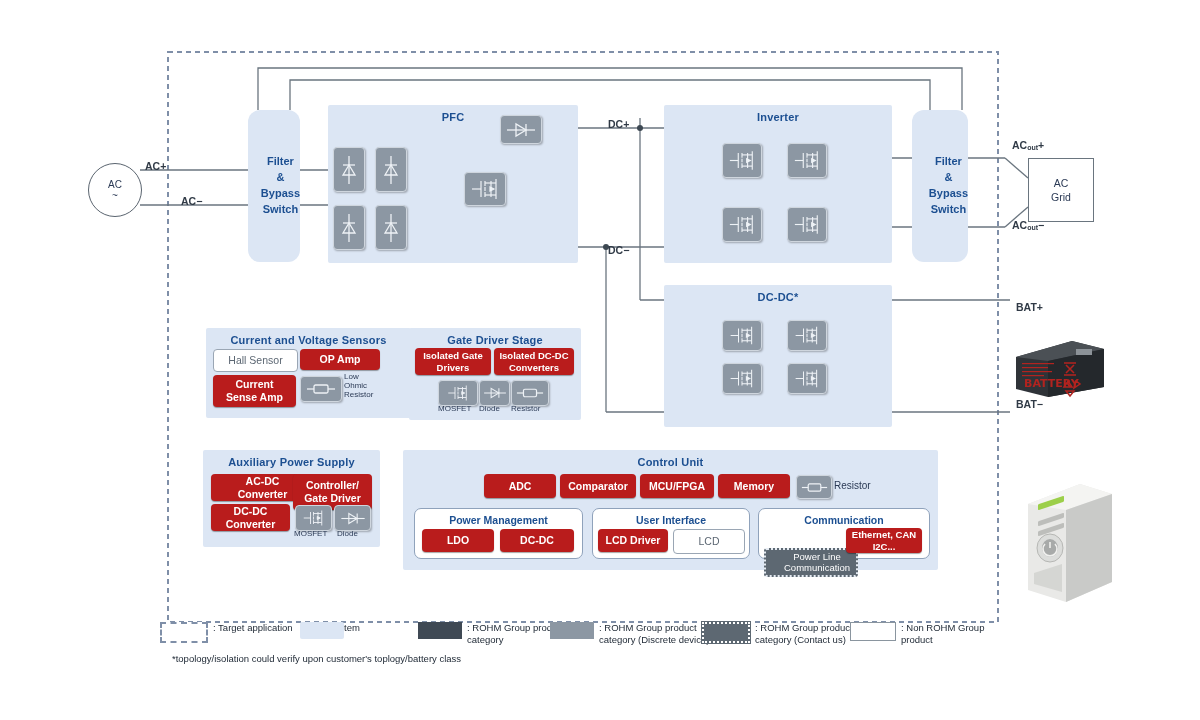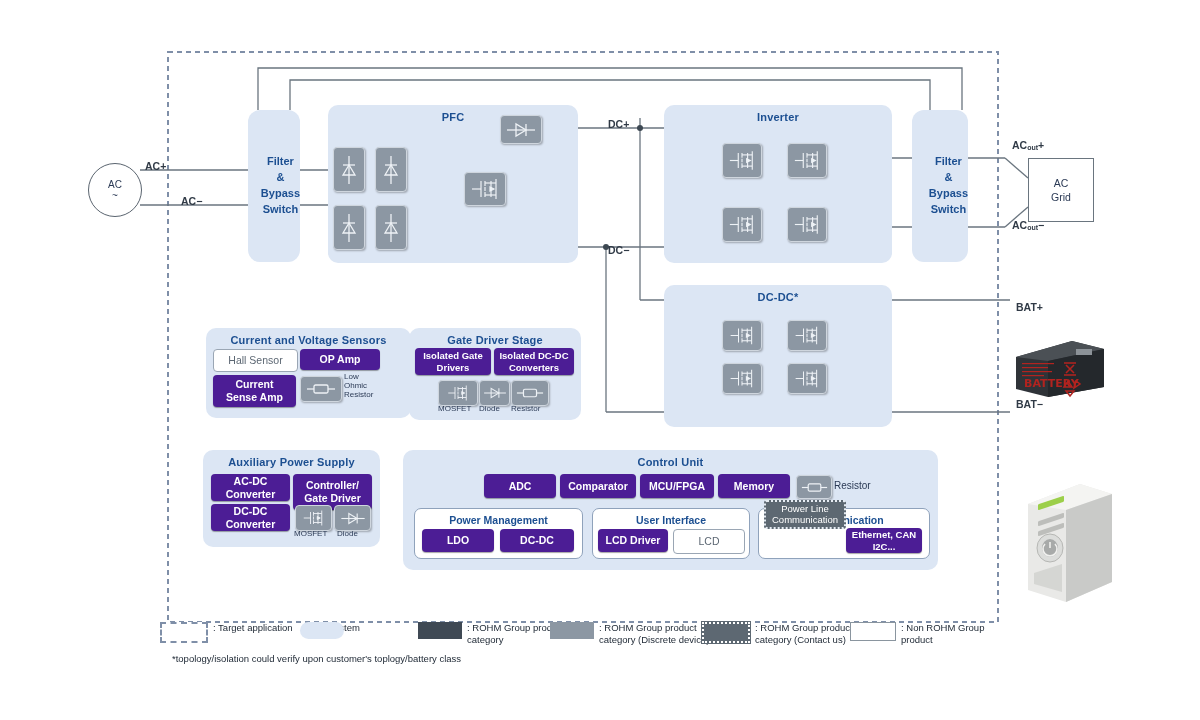--- a/index.html
+++ b/index.html
@@ -1,26 +1,26 @@
 <!DOCTYPE html>
 <html><head>
 <meta charset="utf-8">
 <style>
   html,body{margin:0;padding:0;background:#fff;}
   body{width:1200px;height:720px;font-family:"Liberation Sans",sans-serif;color:#2b3a55;overflow:hidden;position:relative;}
   #stage{position:absolute;left:0;top:0;width:1200px;height:720px;}
   svg.layer{position:absolute;left:0;top:0;width:1200px;height:720px;overflow:visible;}
   
-  .subsys{position:absolute;background:#dce6f4;border-radius:10px;}
+  .subsys{position:absolute;background:#dce6f4;border-radius:2px;}
   .subsys-title{position:absolute;width:100%;text-align:center;top:6px;font-size:11px;font-weight:bold;color:#1c4f91;letter-spacing:.2px;}
   
   .filterblk{position:absolute;background:#dce6f4;border-radius:12px;display:flex;align-items:center;justify-content:flex-end;}
   .filterblk span{font-size:11px;font-weight:bold;color:#1c4f91;text-align:center;line-height:1.45;}
   
-  .chip{position:absolute;background:#4c1d95;border-radius:4px;color:#fff;font-size:10.5px;font-weight:bold;
+  .chip{position:absolute;background:#b91c1c;border-radius:4px;color:#fff;font-size:10.5px;font-weight:bold;
         display:flex;align-items:center;justify-content:center;text-align:center;line-height:1.2;
         box-shadow:0 1px 1px rgba(0,0,0,.35);}
   
   .chipw{position:absolute;background:#fff;border:1px solid #9aa6b4;border-radius:4px;color:#5c6773;
          font-size:10.5px;display:flex;align-items:center;justify-content:center;text-align:center;line-height:1.2;}
   
   .chipd{position:absolute;background:#5d6872;border:2px dotted #e6ecf3;border-radius:3px;color:#fff;font-size:9.5px;
          display:flex;align-items:center;justify-content:center;text-align:center;line-height:1.15;}
   
   .tile{position:absolute;background:#8c97a3;border:1px solid #cfd6de;border-radius:4px;
@@ -486,21 +486,21 @@
         </g>
       </svg>
   </div>
   <div class="lbl sm" style="left:438px;top:405px;">MOSFET</div>
   <div class="lbl sm" style="left:479px;top:405px;">Diode</div>
   <div class="lbl sm" style="left:511px;top:405px;">Resistor</div>
 
   <div class="subsys" style="left:203px;top:450px;width:177px;height:97px;">
     <div class="subsys-title">Auxiliary Power Supply</div>
   </div>
-  <div class="chip" style="left:211px;top:474px;width:79px;height:27px;white-space:pre-line;">AC-DC
+  <div class="chip" style="left:211px;top:474px;width:79px;height:27px;white-space:pre-line;padding-left:12px;">AC-DC
 Converter</div>
   <div class="chip" style="left:293px;top:474px;width:79px;height:36px;white-space:pre-line;">Controller/
 Gate Driver</div>
   <div class="chip" style="left:211px;top:504px;width:79px;height:27px;white-space:pre-line;">DC-DC
 Converter</div>
   <div class="tile" style="left:295px;top:505px;width:35px;height:24px;">
     <svg width="27" height="18" viewBox="0 0 30 24">
         <g stroke="#eef2f6" stroke-width="1.2" fill="none">
           <line x1="2" y1="12" x2="11" y2="12"></line>
           <line x1="11" y1="4" x2="11" y2="20"></line>
@@ -553,21 +553,21 @@
 
   <div class="groupbox" style="left:592px;top:508px;width:156px;height:49px;">
     <div class="gt">User Interface</div>
   </div>
   <div class="chip" style="left:598px;top:529px;width:70px;height:23px;">LCD Driver</div>
   <div class="chipw" style="left:673px;top:529px;width:70px;height:23px;">LCD</div>
 
   <div class="groupbox" style="left:758px;top:508px;width:170px;height:49px;">
     <div class="gt">Communication</div>
   </div>
-  <div class="chipd" style="left:764px;top:500px;width:78px;height:25px;white-space:pre-line;">Power Line
+  <div class="chipd" style="left:764px;top:548px;width:78px;height:25px;white-space:pre-line;padding-left:12px;">Power Line
 Communication</div>
   <div class="chip" style="left:846px;top:528px;width:76px;height:25px;white-space:pre-line;font-size:9.5px;">Ethernet, CAN
 I2C...</div>
 
   <svg class="battery" style="left:1010px;top:335px;" width="96" height="66" viewBox="0 0 96 66">
     <polygon points="6,22 62,6 94,14 94,52 38,62 6,54" fill="#2f3338"></polygon>
     <polygon points="6,22 62,6 94,14 38,26" fill="#4b5055"></polygon>
     <polygon points="38,26 94,14 94,52 38,62" fill="#24282c"></polygon>
     <rect x="66" y="14" width="16" height="6" fill="#8c9298"></rect>
     <g fill="#b2231f" font-family="DejaVu Sans, sans-serif">

